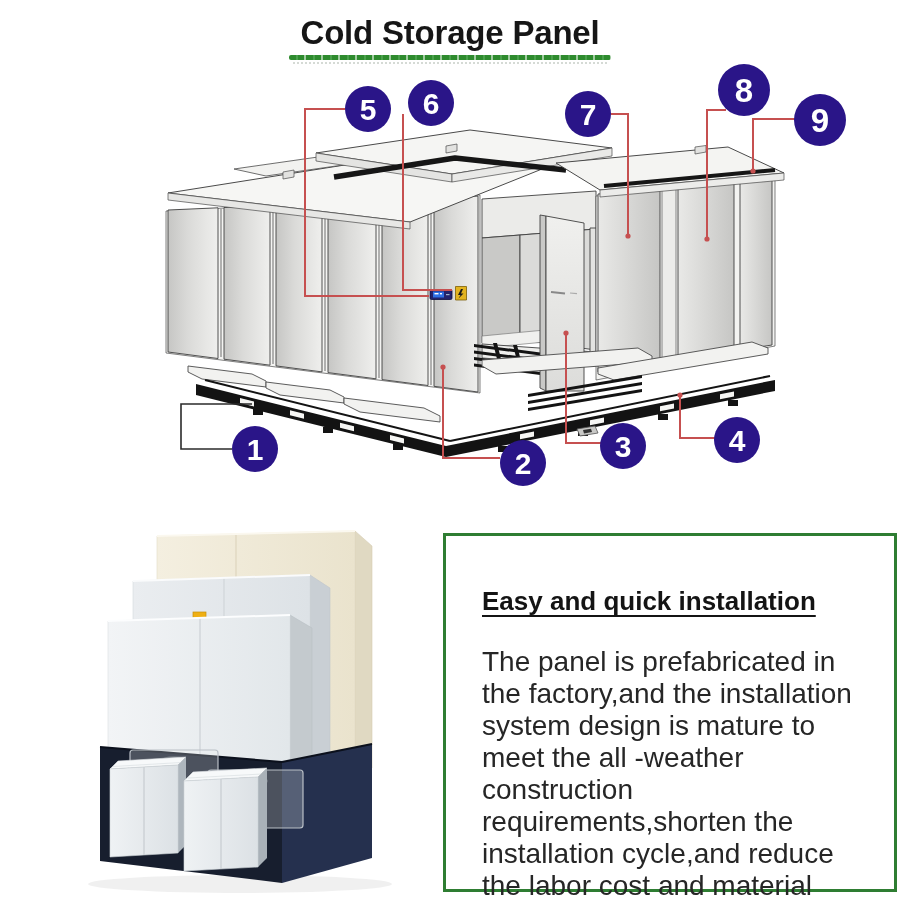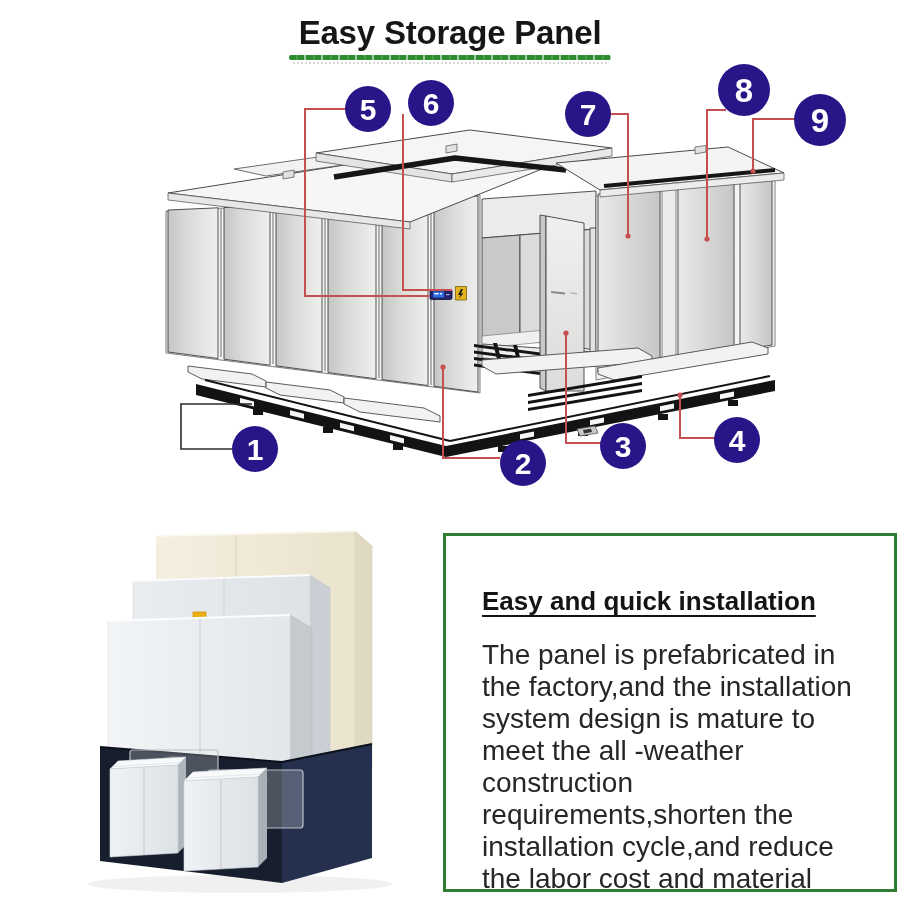--- a/index.html
+++ b/index.html
@@ -12,31 +12,31 @@
          background:repeating-linear-gradient(90deg,#2e8b2e 0 7px,#4aa04c 7px 9px,
                     #2e8b2e 9px 15px,rgba(46,139,46,.45) 15px 17px);}
   .brush2{width:314px;margin:2px auto 0;border-top:2px dotted #c8cec8;opacity:.75;}
   
   svg.scene{position:absolute;left:0;top:0;}
   svg text.num{fill:#ffffff;font-family:"Liberation Sans",sans-serif;font-weight:600;}
   
   .info-box{position:absolute;left:443px;top:533px;width:454px;height:359px;
             box-sizing:border-box;border:3px solid #2e7d32;background:#ffffff;
             padding:50px 24px 0 36px;}
-  .info-box h2{margin:0 0 22px 0;font-size:26px;font-weight:700;color:#141414;
+  .info-box h2{margin:0 0 29px 0;font-size:26px;font-weight:700;color:#141414;
                text-decoration:underline;text-decoration-thickness:2px;text-underline-offset:5px;}
   .info-box p{margin:0;font-size:28px;line-height:32px;color:#262626;}
 </style>
 </head>
 <body>
 
 <div class="stage">
 
   <div class="title-wrap">
-    <h1>Easy Storage Panel</h1>
+    <h1>Cold Storage Panel</h1>
     <div class="brush"></div>
     <div class="brush2"></div>
   </div>
 
   <svg class="scene" width="900" height="900" viewBox="0 0 900 900">
     <defs>
       <linearGradient id="gWall" x1="0" y1="0" x2="1" y2="0">
         <stop offset="0" stop-color="#c6c6c4"></stop>
           <stop offset=".4" stop-color="#dadad8"></stop>
         <stop offset="1" stop-color="#efefed"></stop>

